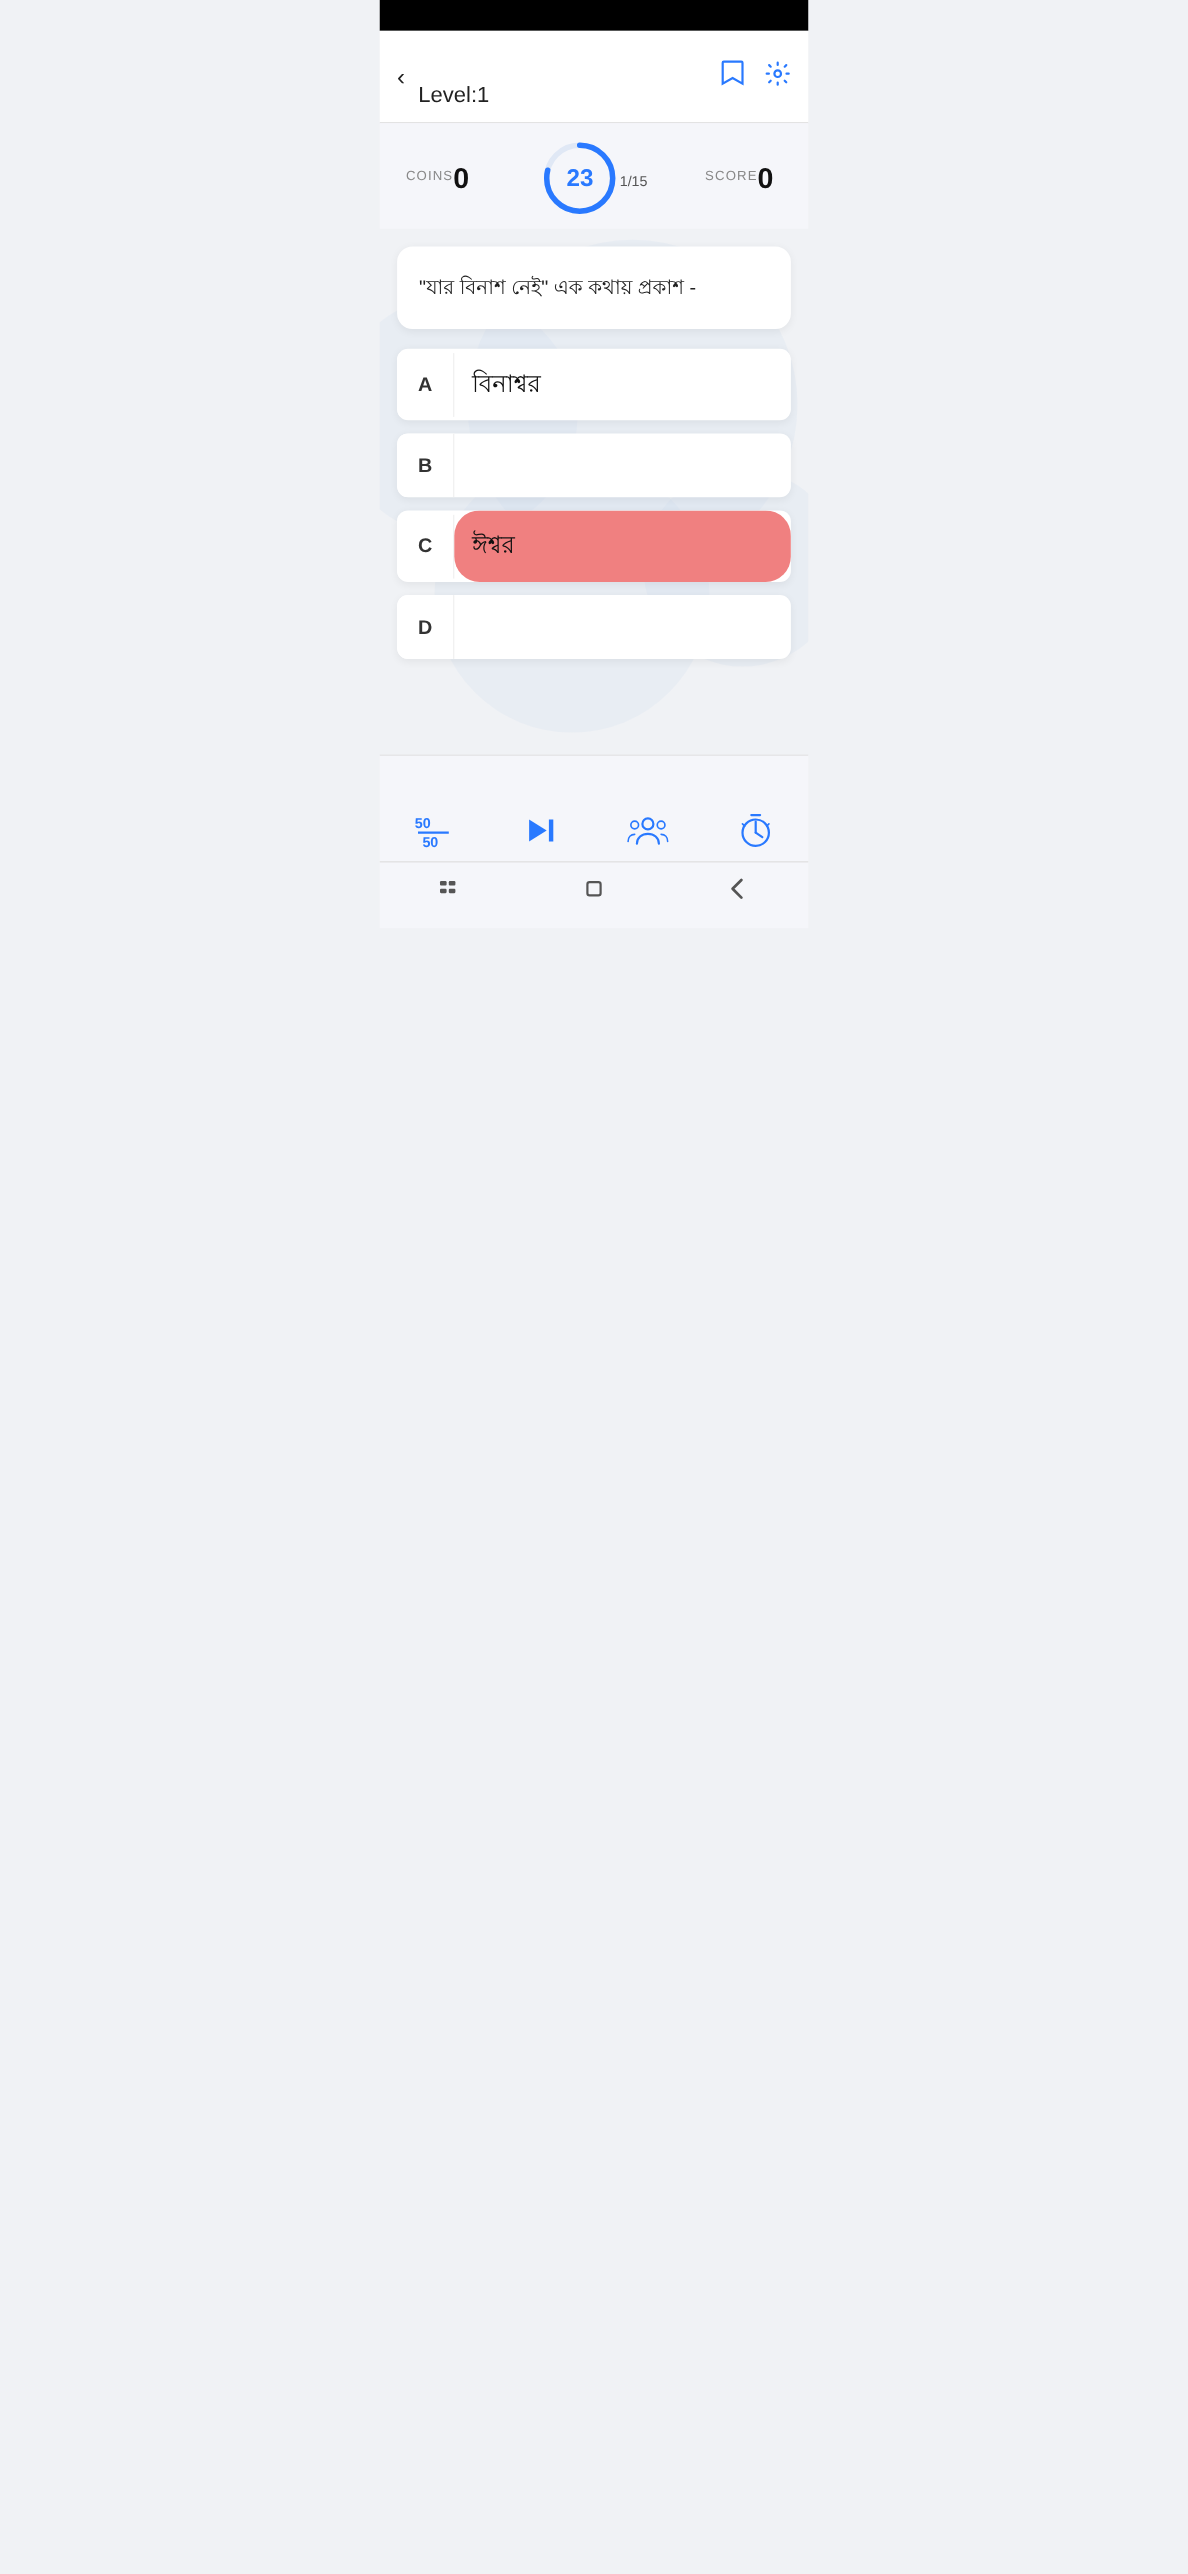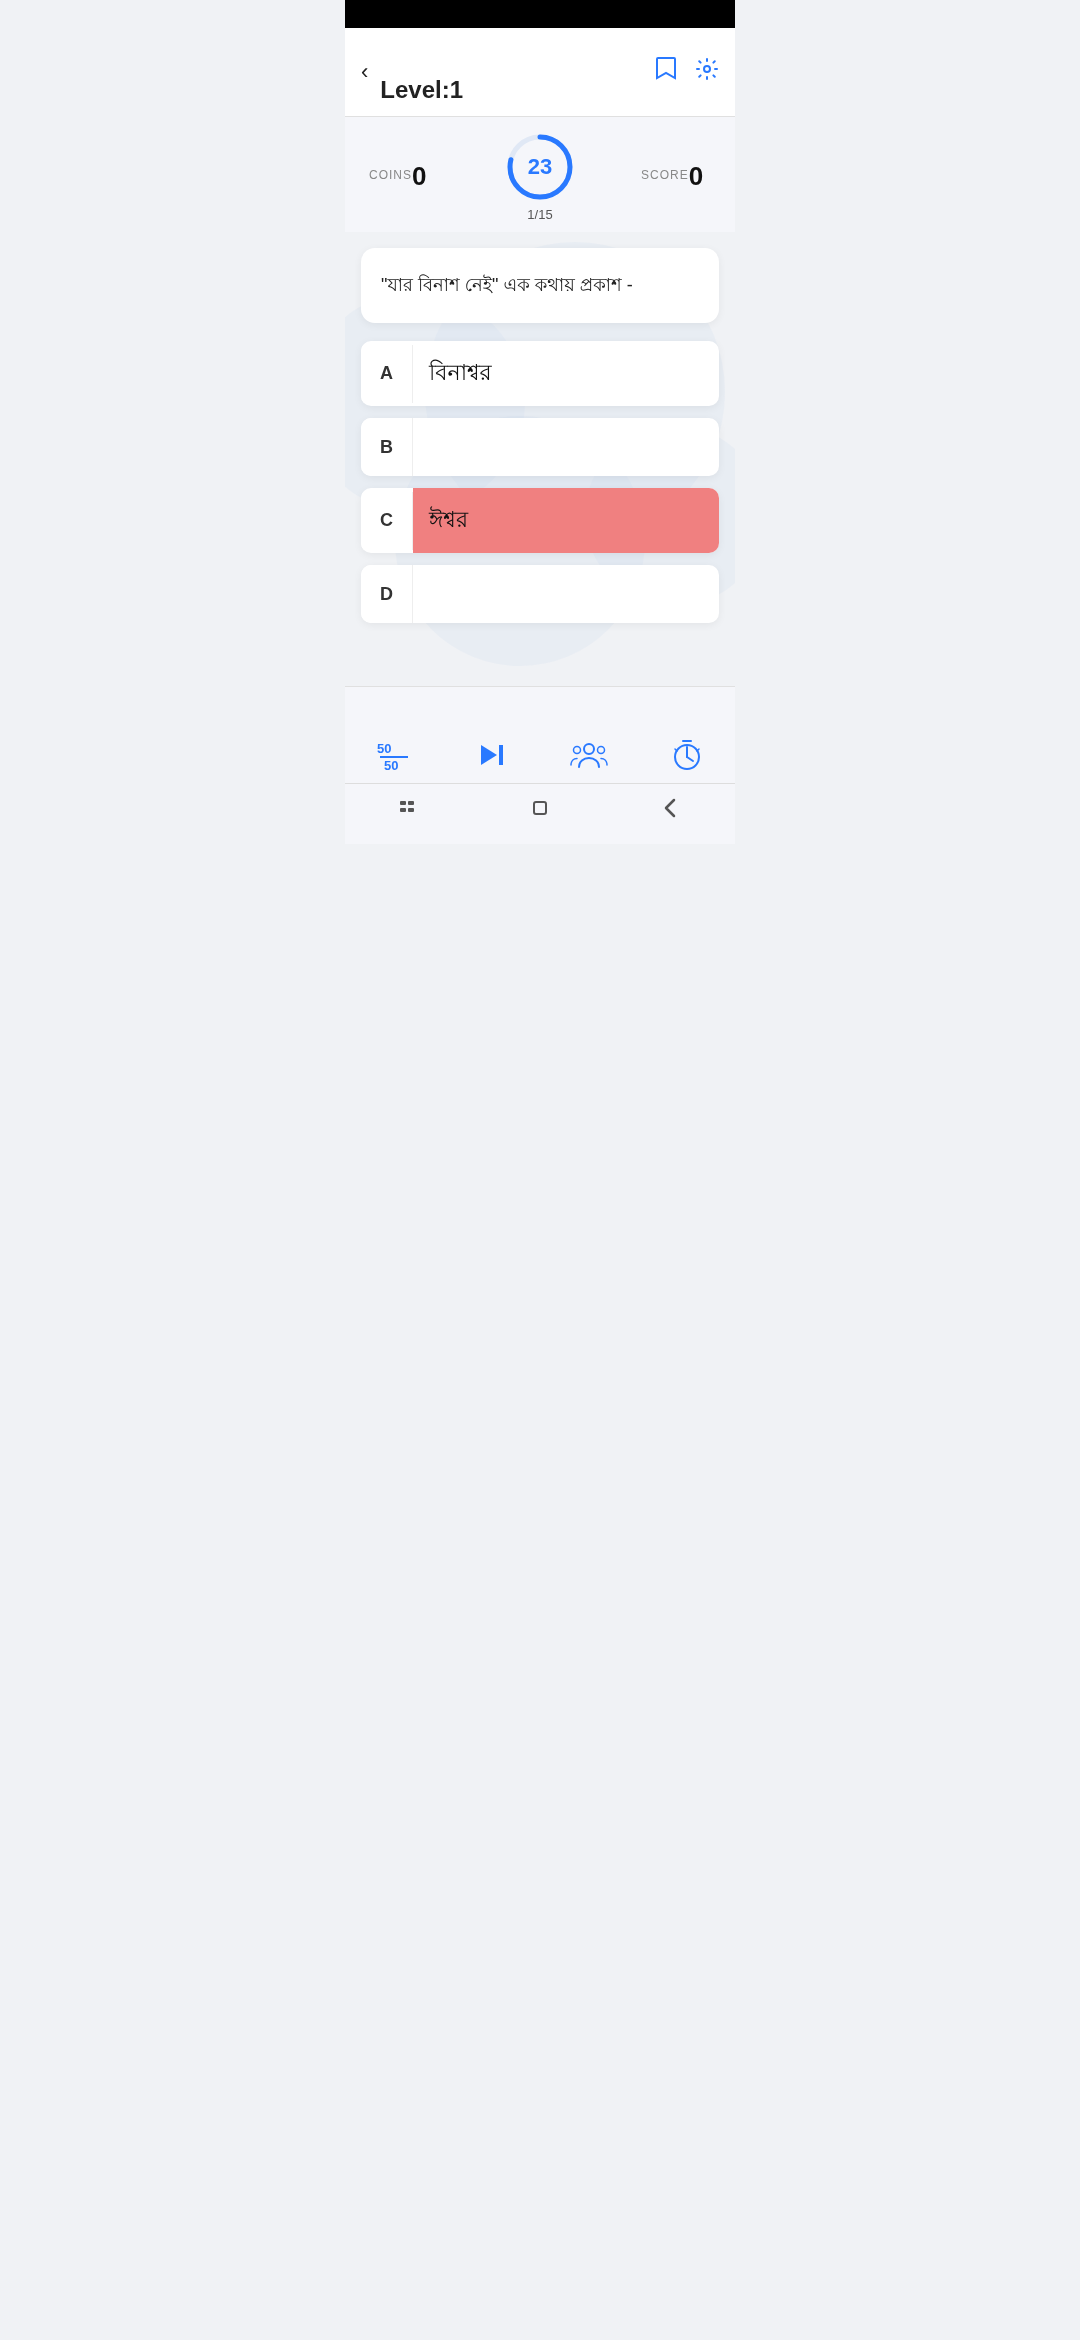--- a/index.html
+++ b/index.html
@@ -30,22 +30,22 @@
       padding: 12px 16px;
       border-bottom: 1px solid #e0e0e0;
     }
     .header-back {
       font-size: 22px;
       color: #222;
       cursor: pointer;
       margin-right: 12px;
     }
     .header-title {
-      font-size: 24px;
-      font-weight: 700;
+      font-size: 20px;
+      font-weight: 400;
       color: #222;
       flex: 1;
       margin-top: 36px;
     }
     .header-icons {
       display: flex;
       gap: 18px;
       align-items: center;
     }
     .header-icon {
@@ -77,21 +77,21 @@
     }
     .stat-value {
       font-size: 26px;
       font-weight: 700;
       color: #111;
     }
 
     
     .timer-container {
       display: flex;
-      flex-direction: column;
+      flex-direction: row;
       align-items: center;
     }
     .timer-circle {
       position: relative;
       width: 72px;
       height: 72px;
     }
     .timer-circle svg {
       transform: rotate(-90deg);
     }
@@ -185,20 +185,21 @@
       color: #111;
       padding: 14px 16px;
     }
     .option-item.correct .option-text {
       background: #4caf50;
       color: #111;
     }
     .option-item.wrong .option-text {
       background: #f08080;
       color: #111;
+      border-radius: 23px;
     }
     .option-item.correct .option-letter {
       background: #fff;
     }
     .option-item.wrong .option-letter {
       background: #fff;
     }
 
     
     .bottom-toolbar {

